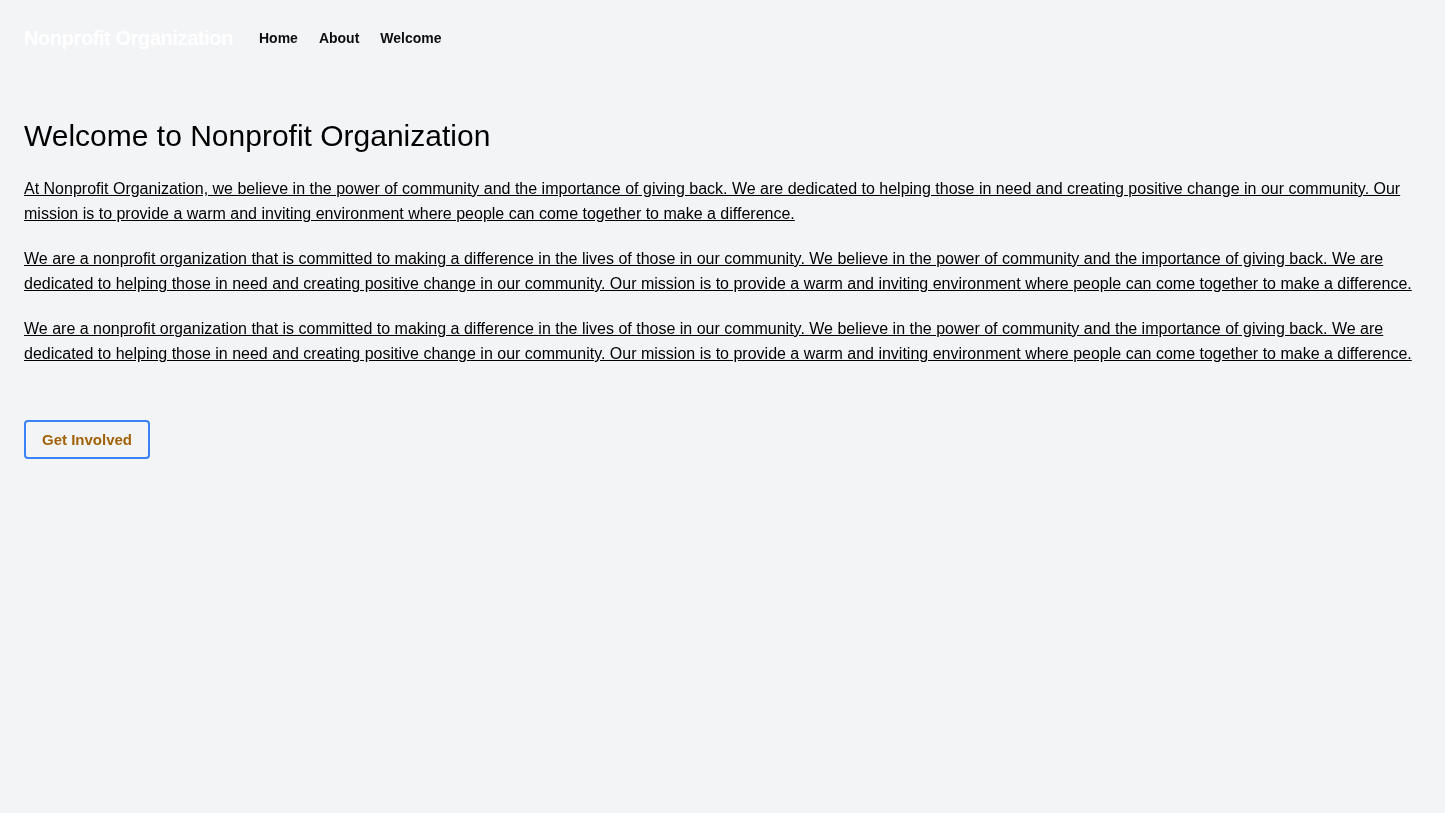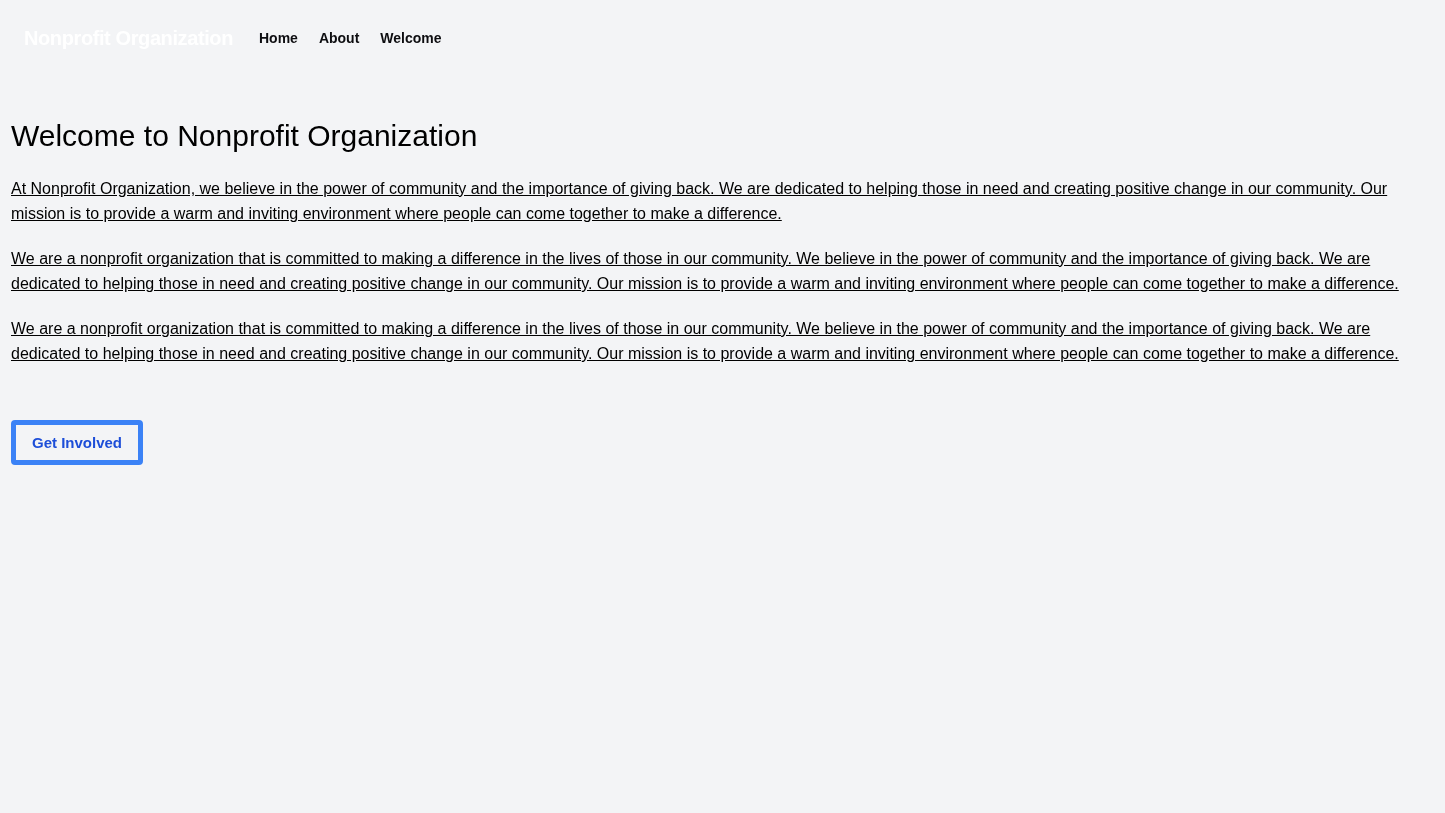--- a/index.html
+++ b/index.html
@@ -34,42 +34,42 @@
     display: inline-block;
     color: #0d0d10;
     text-decoration: none;
     font-size: 14px;
     line-height: 20px;
     font-weight: 700;
     margin-right: 21px;
   }
 
   
-  main.content { padding: 42px 16px 0 11px; }
+  main.content { padding: 42px 16px 0 24px; }
   h1.page-title {
     font-size: 30px;
     line-height: 36px;
     font-weight: 400;
     margin: 0 0 22px 0;
   }
   p.body-paragraph {
     font-size: 16px;
     line-height: 25px;
     font-weight: 400;
     margin: 0 0 20px 0;
     text-decoration: underline;
   }
   button.cta {
     display: inline-block;
     margin-top: 34px;
     background: transparent;
-    border: 5px solid #3b82f6;
+    border: 2px solid #3b82f6;
     border-radius: 4px;
     padding: 8px 16px;
-    color: #1d4ed8;
+    color: #a16207;
     font-family: "Liberation Sans", "DejaVu Sans", sans-serif;
     font-size: 15px;
     line-height: 19px;
     font-weight: 600;
     cursor: pointer;
   }
 </style>
 </head>
 <body>
 

